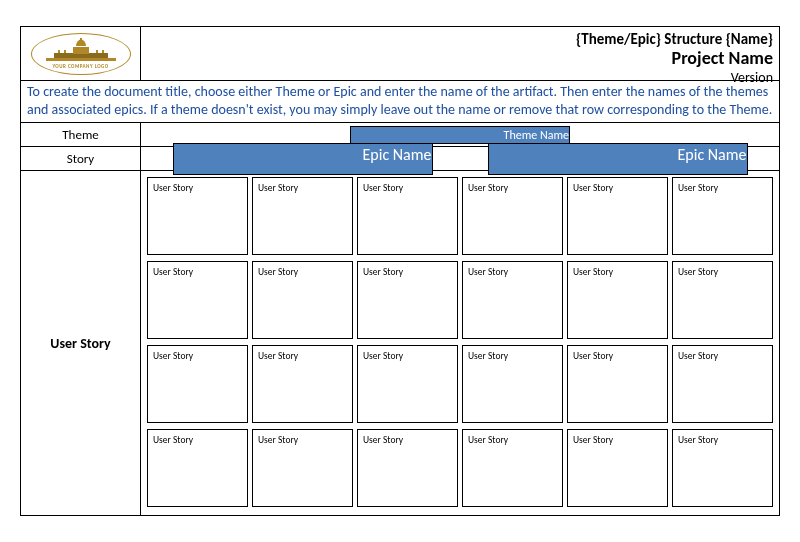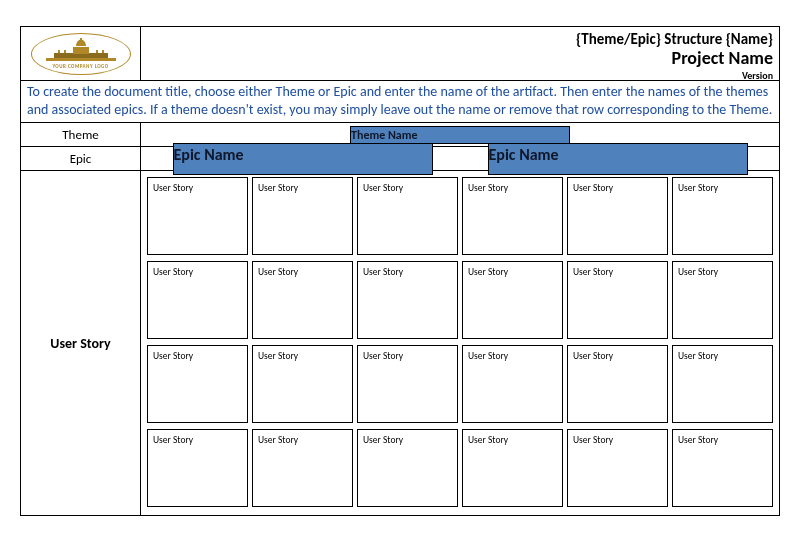--- a/index.html
+++ b/index.html
@@ -60,22 +60,22 @@
   }
   .title-line1 {
     font-size: 15px;
     font-weight: 700;
   }
   .title-line2 {
     font-size: 18px;
     font-weight: 700;
   }
   .title-line3 {
-    font-size: 10px;
-    font-weight: 700;
+    font-size: 14px;
+    font-weight: 400;
     text-align: right;
   }
   .instr-row {
     color: #1f4fa0;
     font-size: 14px;
     line-height: 1.25;
     padding: 2px 6px 4px 6px;
     border-bottom: 1px solid #000;
   }
   .row-theme {
@@ -96,23 +96,23 @@
   .theme-pill-wrap {
     flex: 1;
     display: flex;
     align-items: center;
     justify-content: center;
     padding: 2px 10px;
   }
   .pill {
     background: #4f81bd;
     border: 1px solid #000;
-    text-align: left;
-    font-weight: 700;
-    color: #0f172a;
+    text-align: right;
+    font-weight: 400;
+    color: #ffffff;
     line-height: 1.4;
   }
   .theme-pill {
     width: 220px;
     font-size: 12px;
     height: 18px;
   }
   .row-epic {
     display: flex;
     width: 100%;
@@ -204,21 +204,21 @@
   <div class="instr-row">To create the document title, choose either Theme or Epic and enter the name of the artifact. Then enter the names of the themes and associated epics.  If a theme doesn't exist, you may simply leave out the name or remove that row corresponding to the Theme.</div>
 
   <div class="row-theme">
     <div class="label-cell">Theme</div>
     <div class="theme-pill-wrap">
       <div class="pill theme-pill">Theme Name</div>
     </div>
   </div>
 
   <div class="row-epic">
-    <div class="label-cell">Epic</div>
+    <div class="label-cell">Story</div>
     <div class="epics-wrap">
       <div class="epic-half">
         <div class="pill epic-pill">Epic Name</div>
       </div>
       <div class="epic-half">
         <div class="pill epic-pill">Epic Name</div>
       </div>
     </div>
   </div>
 

